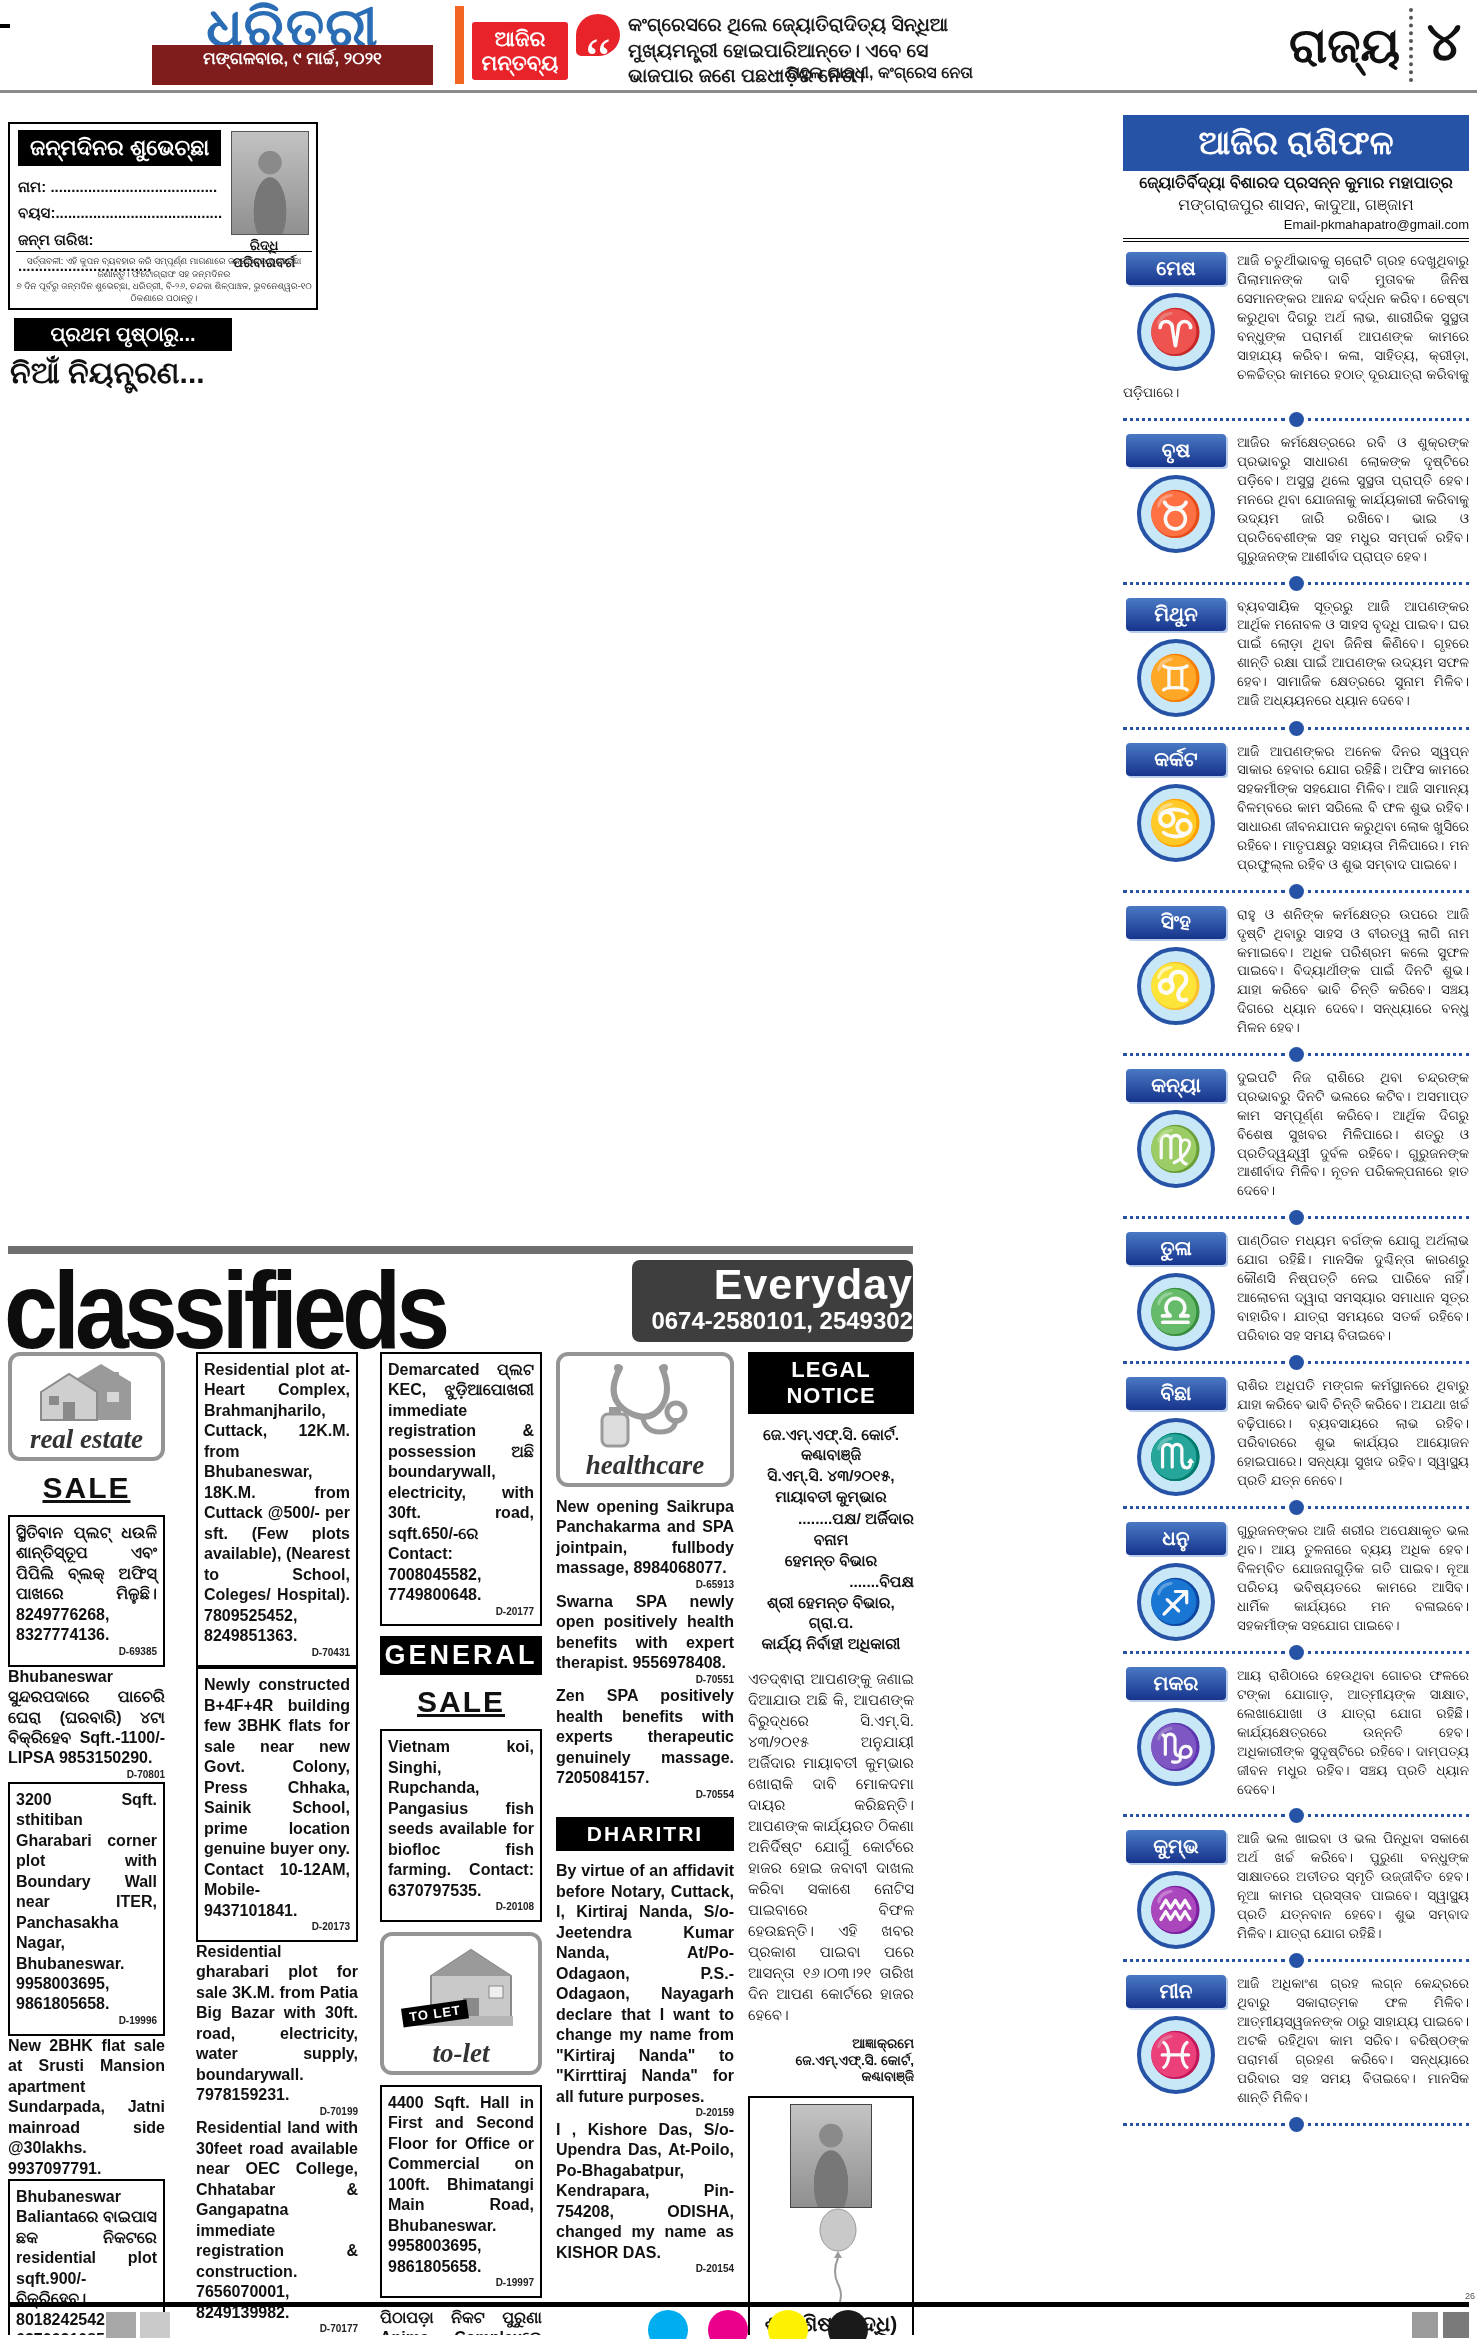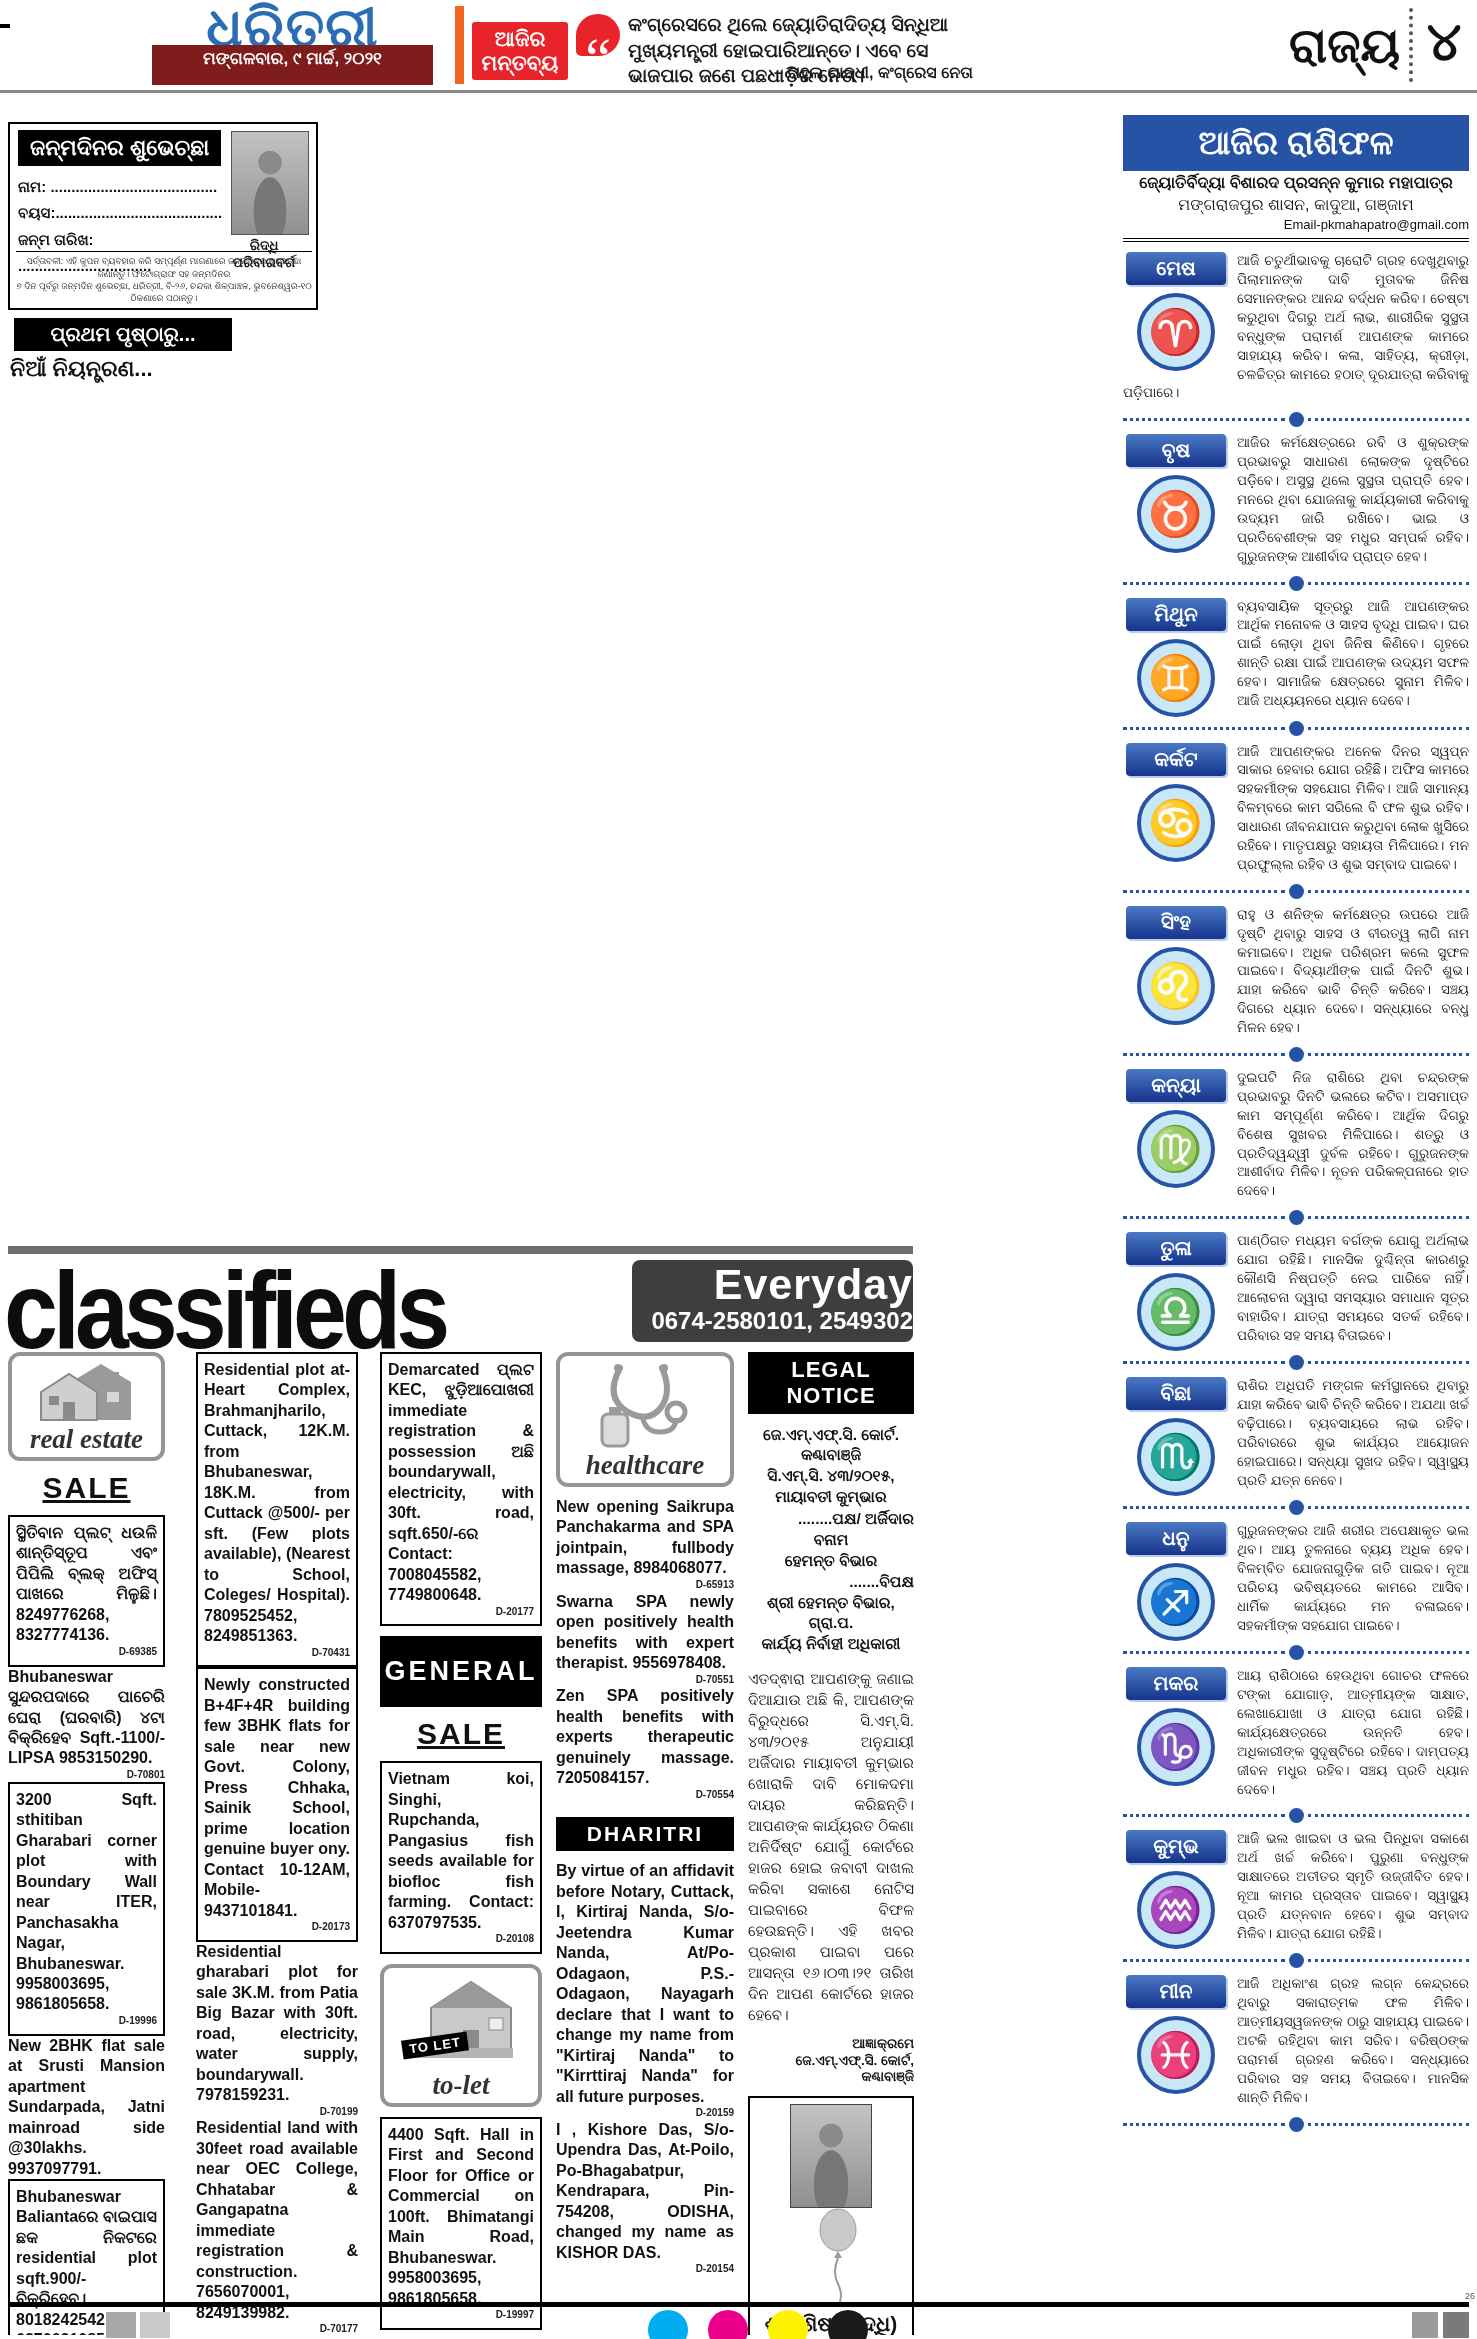--- a/index.html
+++ b/index.html
@@ -31,21 +31,21 @@
       background:radial-gradient(circle at 50% 30%,#8a8a8a 0 14%,transparent 15%),
                  radial-gradient(ellipse at 50% 78%,#777 0 30%,transparent 31%),
                  linear-gradient(#c2c2c2,#909090);}
   .bday-cap{position:absolute;right:7px;top:114px;width:90px;text-align:center;font-size:13.5px;font-weight:bold;line-height:1.25;}
   .bday-fields{margin-top:8px;width:210px;font-size:15px;font-weight:bold;line-height:1.75;}
   .bday-fine{position:absolute;left:6px;bottom:4px;width:296px;border-top:1px solid #000;padding-top:3px;
              font-size:9px;line-height:1.35;text-align:center;color:#222;}
   
   .fp-head{position:absolute;left:14px;top:318px;width:218px;height:33px;background:#000;color:#fff;
            font-size:20px;font-weight:bold;text-align:center;line-height:33px;}
-  .fp-headline{position:absolute;left:10px;top:356px;width:305px;font-size:22px;font-weight:bold;}
+  .fp-headline{position:absolute;left:10px;top:356px;width:305px;font-size:30px;font-weight:bold;}
   .fp-cols{position:absolute;left:8px;top:402px;width:312px;height:843px;overflow:hidden;
            column-count:2;column-gap:16px;}
   .np{font-size:13.5px;line-height:1.45;text-align:justify;margin:0 0 8px 0;text-indent:14px;}
   .subhead{font-size:23px;font-weight:bold;line-height:1.2;margin:8px 0;text-indent:0;break-inside:avoid;}
   
   .news-top{position:absolute;left:330px;top:95px;width:785px;height:1150px;overflow:hidden;
             column-count:5;column-gap:12px;}
   .news-right{position:absolute;left:978px;top:1250px;width:137px;height:1048px;overflow:hidden;}
   .news-right .np{font-size:13px;}
   .news-right .subhead{font-size:20px;}
@@ -63,21 +63,21 @@
   .colC{left:380px;width:162px;}
   .colD{left:556px;width:178px;}
   .colE{left:748px;width:166px;}
   .iconbox{border:4px solid #949494;border-radius:12px;background:#fff;padding:6px 4px 2px;text-align:center;}
   .iconbox .script{font-family:"Liberation Serif",serif;font-style:italic;font-weight:bold;font-size:27px;color:#333;}
   .sale-h{font-size:30px;font-weight:bold;text-align:center;text-decoration:underline;letter-spacing:2px;}
   .ad{font-size:16px;font-weight:bold;line-height:1.28;text-align:justify;}
   .ad.boxed{border:2px solid #000;padding:6px;}
   .ad .ad-code{display:block;text-align:right;font-size:10px;font-weight:bold;color:#222;}
   .blk-h{background:#000;color:#fff;font-weight:bold;text-align:center;}
-  .general-h{font-size:27px;letter-spacing:3px;padding:20px 0;}
+  .general-h{font-size:27px;letter-spacing:3px;padding:4px 0;}
   .affidavit-h{font-size:21px;letter-spacing:2px;padding:5px 0;margin-top:6px;}
   .legal-h{font-size:22px;letter-spacing:1px;padding:5px 0;}
   .legal-lines p{margin:1px 0;font-size:15.5px;font-weight:bold;text-align:center;line-height:1.3;}
   .legal-lines p:nth-child(4),.legal-lines p:nth-child(7){text-align:right;}
   .legal-body{font-size:15px;line-height:1.4;text-align:justify;margin-top:2px;}
   .legal-sig p{margin:1px 0;font-size:13.5px;font-weight:bold;text-align:right;}
   .tolet-sign{position:absolute;left:18px;top:68px;background:#000;color:#fff;font-size:13px;font-weight:bold;
               padding:2px 7px;transform:rotate(-8deg);letter-spacing:1px;}
   .memorial{border:2px solid #000;padding:6px;text-align:center;position:relative;}
   .mem-photo{width:82px;height:104px;border:1px solid #444;display:inline-block;vertical-align:top;

